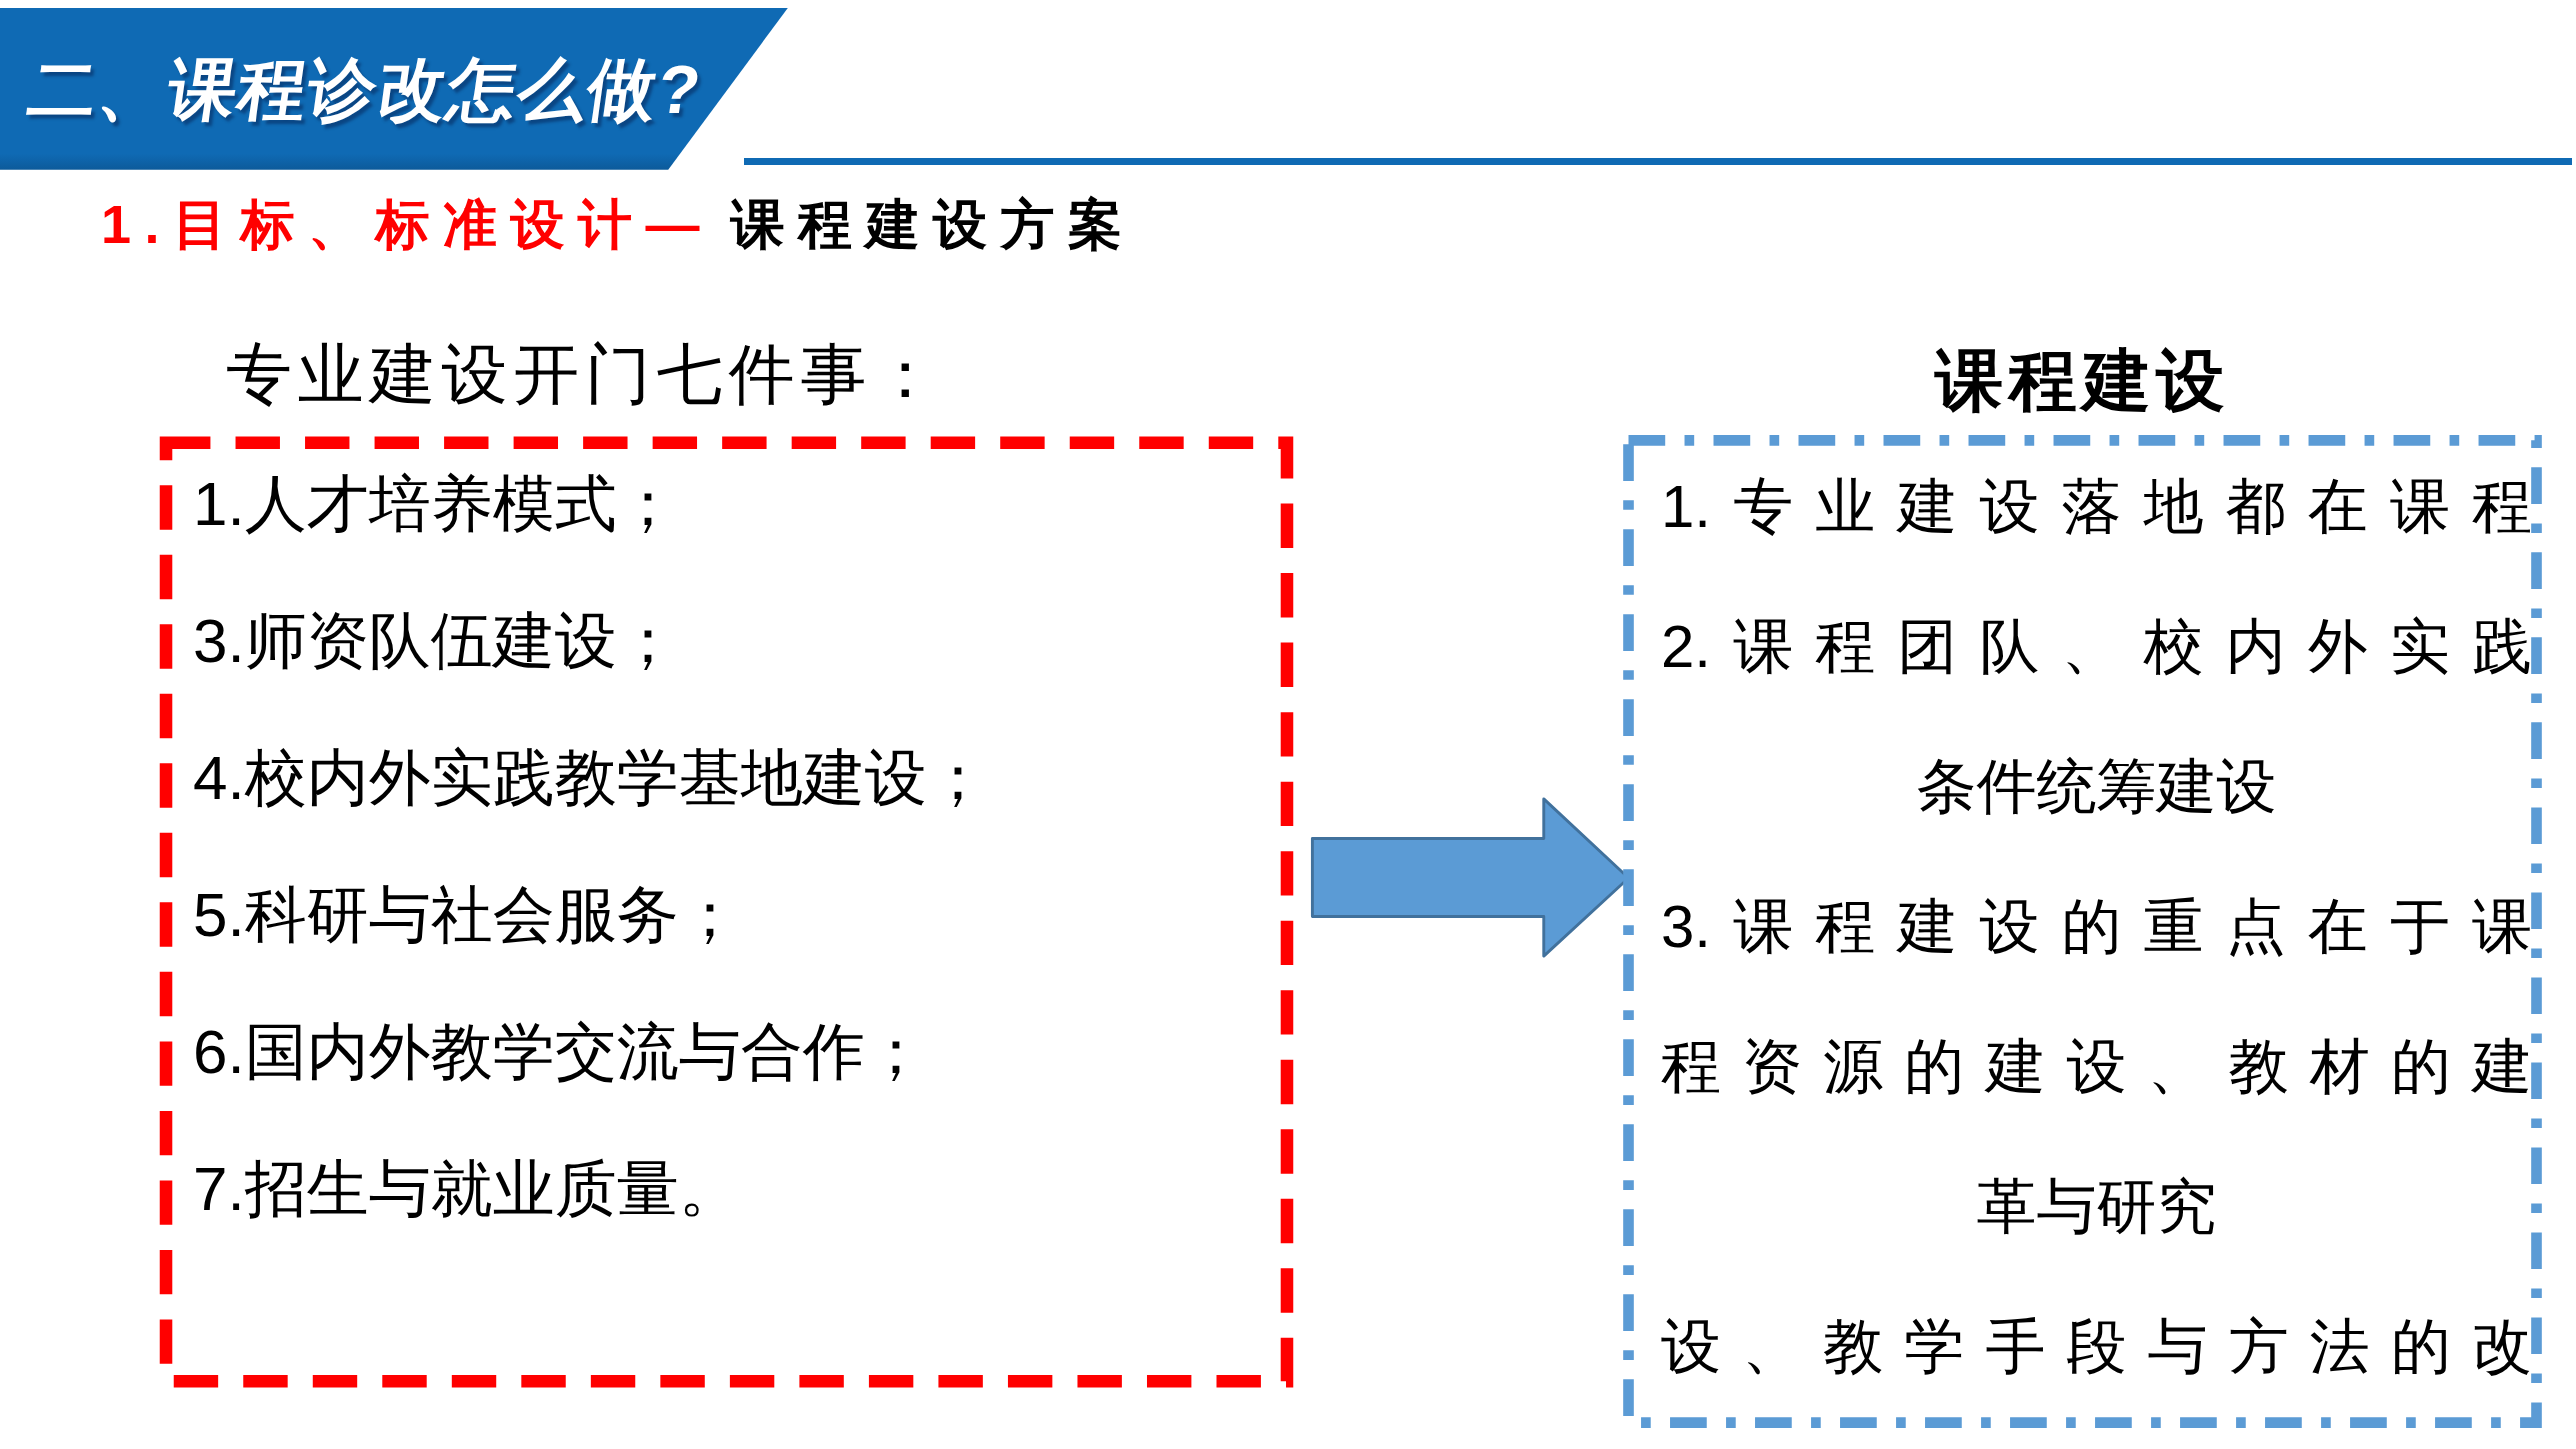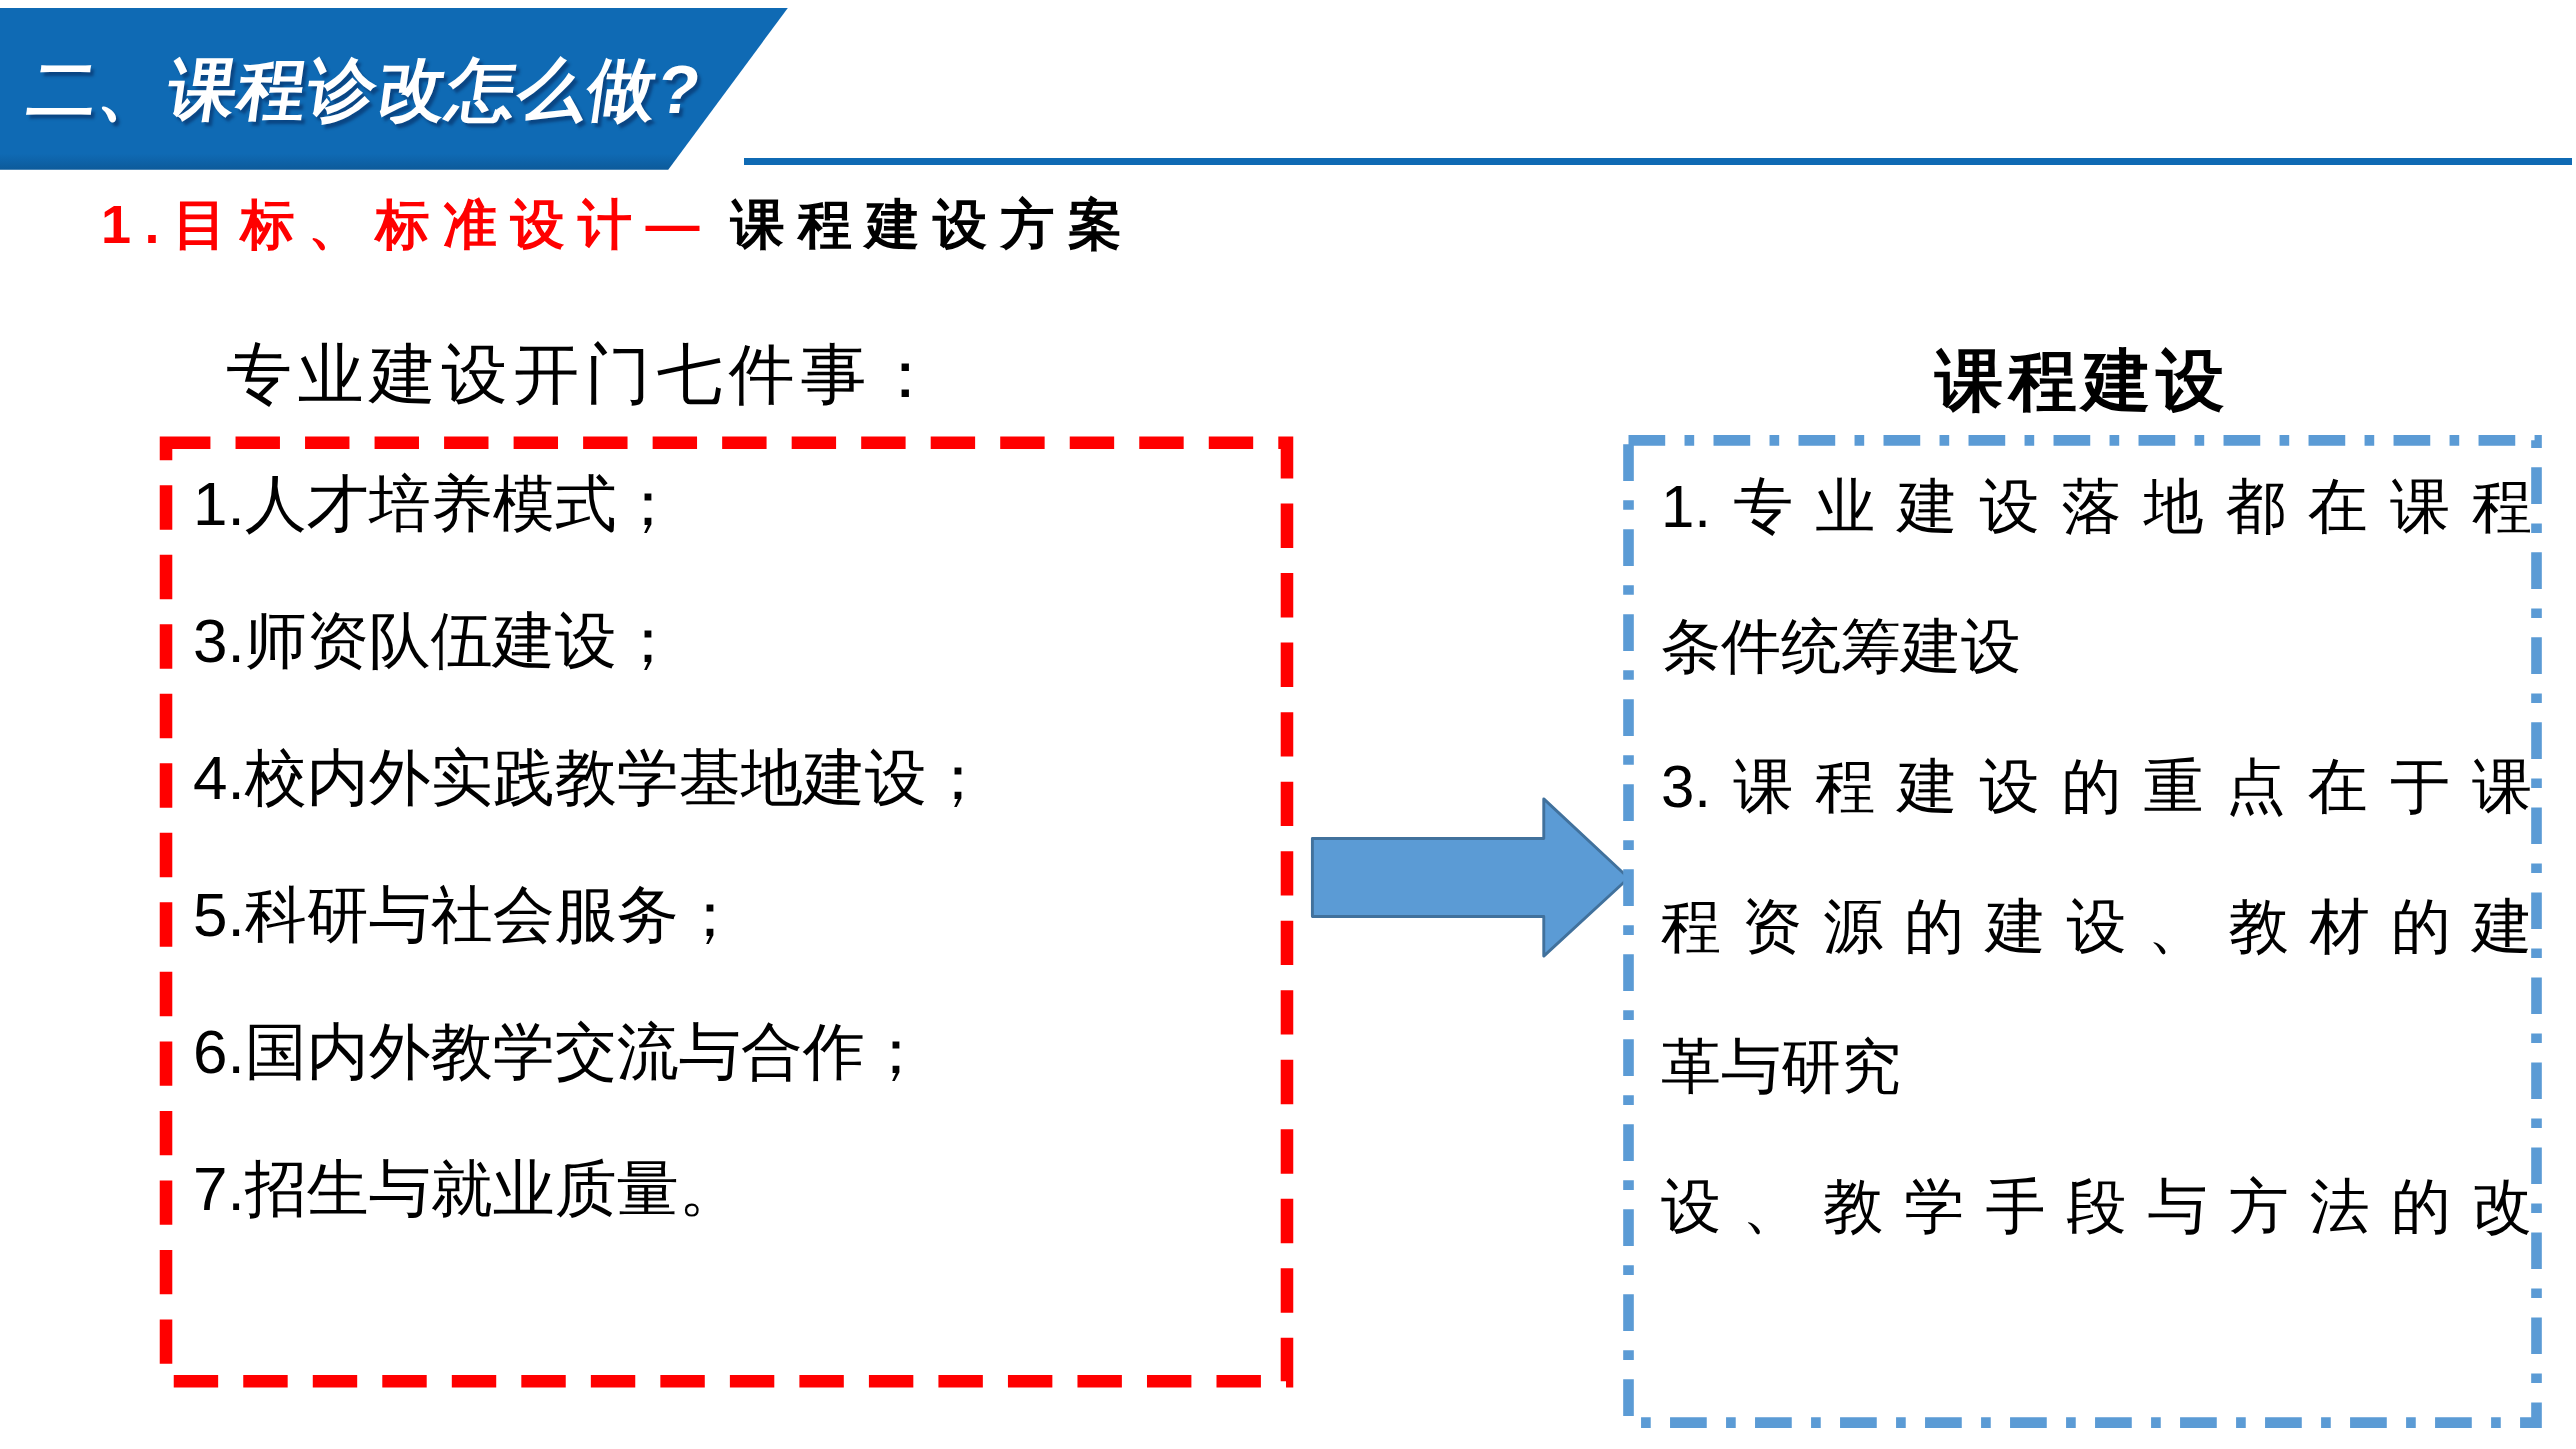--- a/index.html
+++ b/index.html
@@ -98,20 +98,21 @@
     position: absolute;
     left: 1661px; top: 437px;
     width: 871px;
     font-size: 60px;
     color: #000000;
   }
   .right-lines .rl {
     height: 140px;
     line-height: 140px;
     white-space: nowrap;
+    text-align: center;
   }
   .right-lines .rl.just {
     text-align: justify;
     text-align-last: justify;
     white-space: normal;
     overflow: hidden;
   }
 
   
   .arrow { position: absolute; left: 1310px; top: 797px; }
@@ -152,20 +153,21 @@
   </svg>
 
   <div class="right-title">课程建设</div>
 
   <svg class="right-box" width="919" height="993" viewBox="0 0 951 1028">
     <rect x="5.5" y="5.5" width="940" height="1017" fill="none" stroke="#5B9BD5" stroke-width="11" stroke-dasharray="38 20 10 20"></rect>
   </svg>
 
   <div class="right-lines">
     <div class="rl just">1.专业建设落地都在课程</div>
+    <div class="rl just">2.课程团队、校内外实践</div>
     <div class="rl">条件统筹建设</div>
     <div class="rl just">3.课程建设的重点在于课</div>
     <div class="rl just">程资源的建设、教材的建</div>
     <div class="rl">革与研究</div>
     <div class="rl just">设、教学手段与方法的改</div>
   </div>
 
 </div>
 
 

